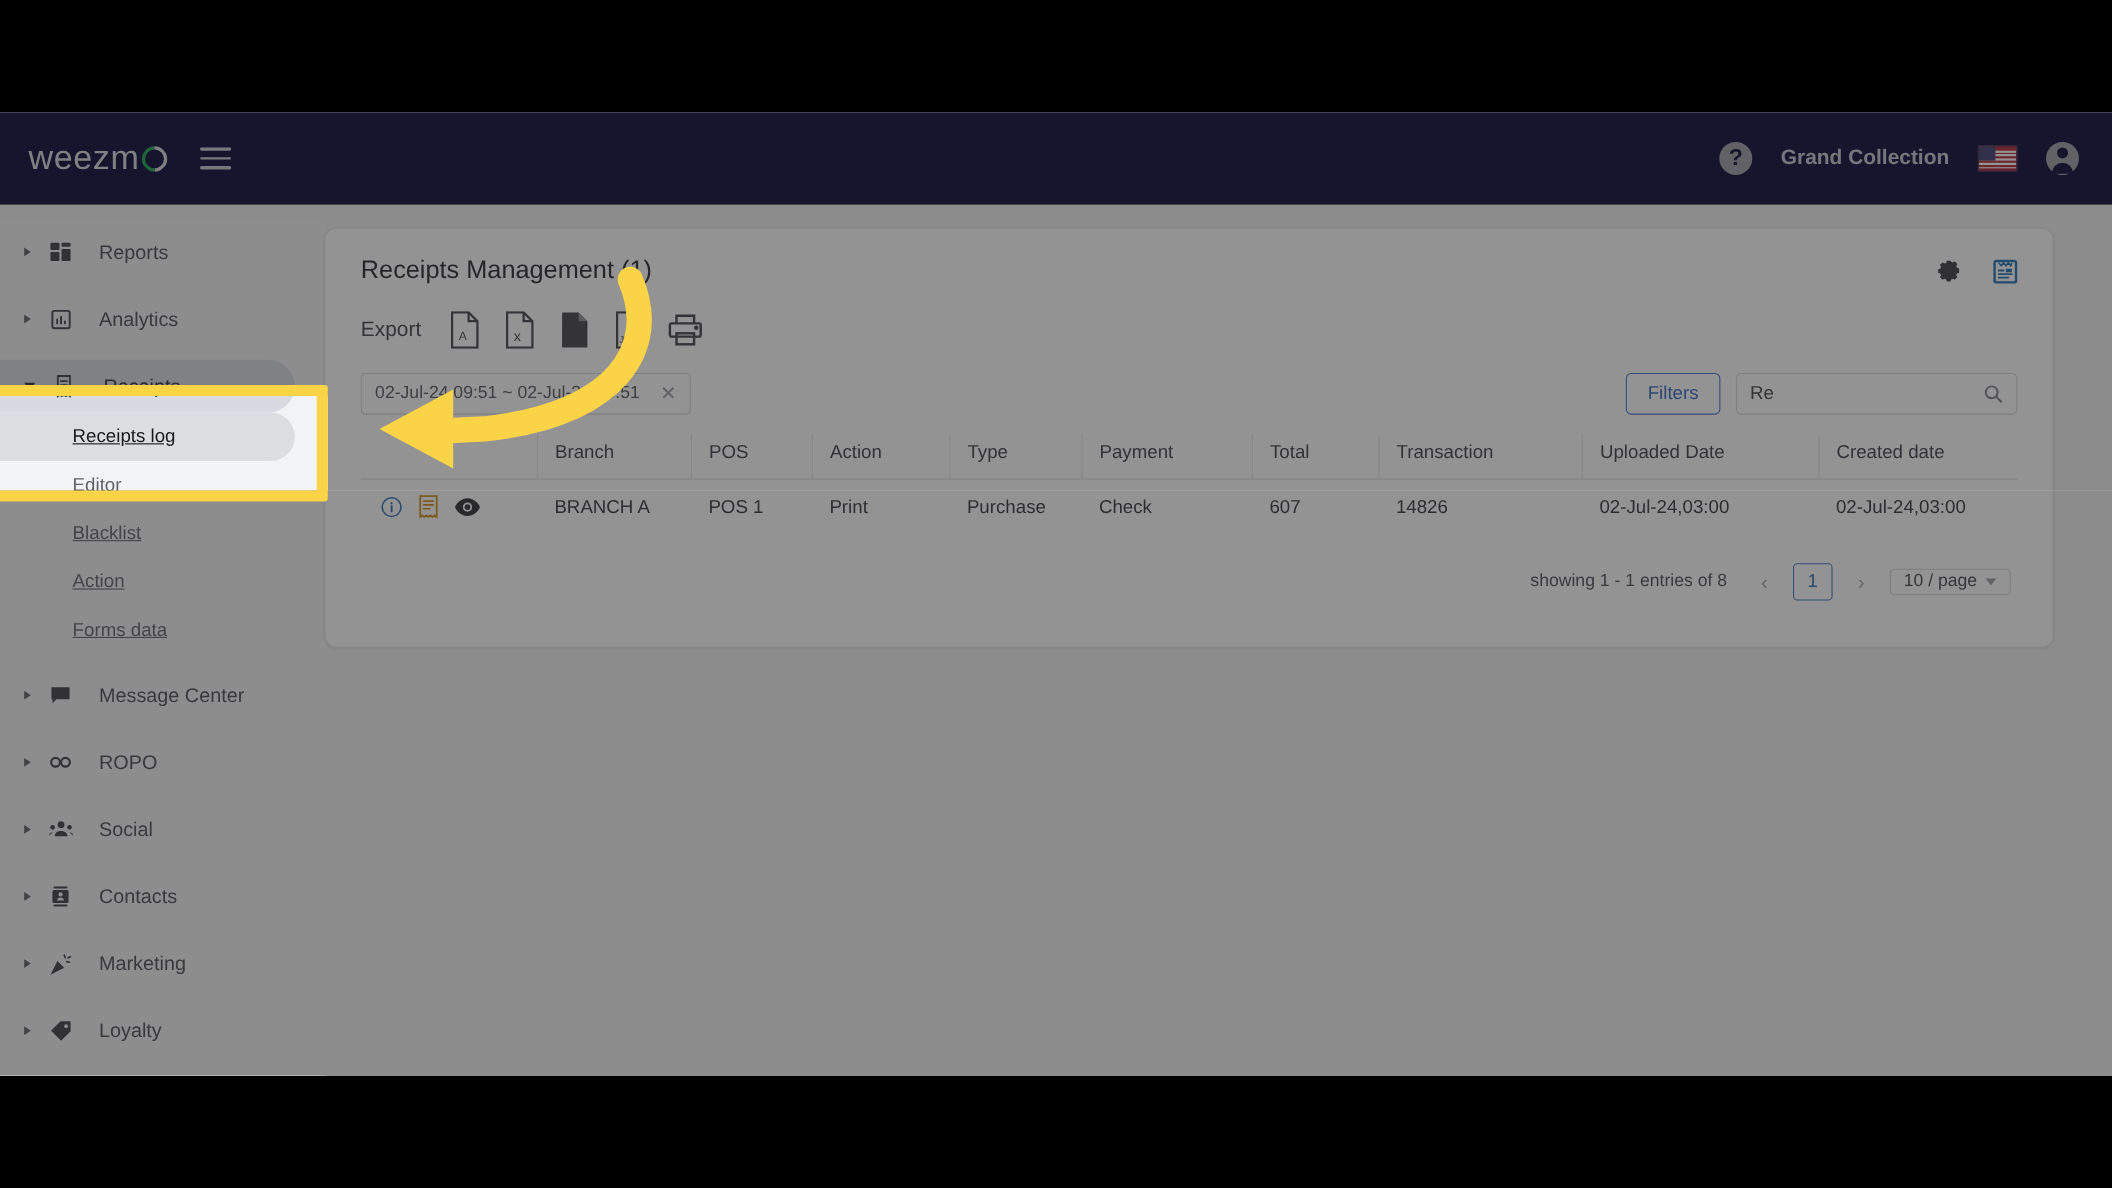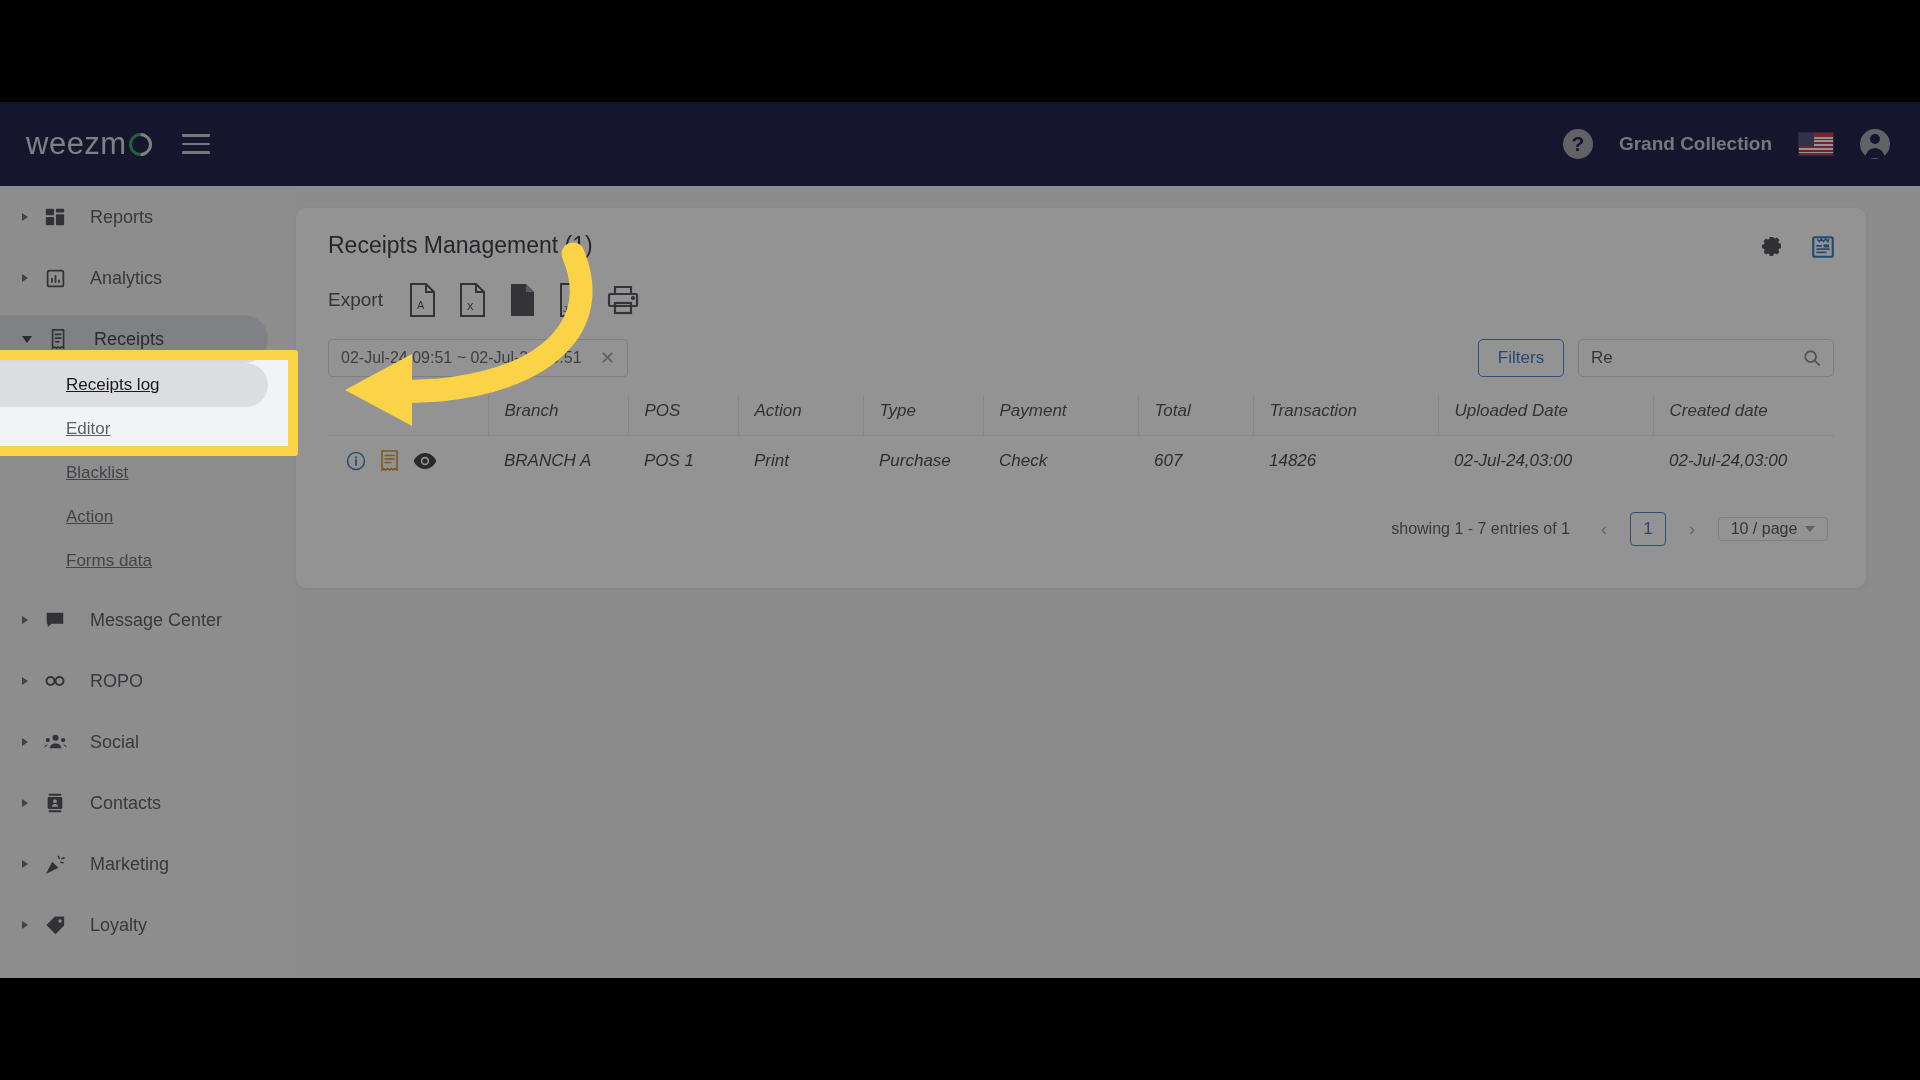--- a/index.html
+++ b/index.html
@@ -81,21 +81,21 @@
     transform: translateX(-50%);
     width: 10px; height: 10px; border-radius: 50%; background: #030434;
   }
   .avatar-icon::after {
     content: ""; position: absolute; left: 50%; bottom: 1px;
     transform: translateX(-50%);
     width: 19px; height: 10px; border-radius: 10px 10px 0 0; background: #030434;
   }
   
   #sidebar {
-    position: absolute; left: 0; top: 88px; width: 296px; height: 792px;
+    position: absolute; left: 0; top: 100px; width: 296px; height: 792px;
     background: #f2f3f5; padding-top: 2px;
   }
   .nav-row {
     display: flex; align-items: center; height: 48px;
     padding-left: 22px; cursor: pointer; position: relative;
   }
   .nav-row.group { margin-top: 1px; }
   .caret {
     width: 0; height: 0; margin-right: 14px;
     border-left: 6px solid #5b5b64;
@@ -176,21 +176,21 @@
     width: 256px; height: 38px; border: 1px solid #d3d4d8; border-radius: 5px;
     display: flex; align-items: center; padding: 0 12px;
     justify-content: space-between;
   }
   .search-box input {
     border: none; outline: none; font-size: 17px; color: #404040;
     width: 200px; font-family: "Liberation Sans", sans-serif; background: transparent;
   }
   .search-ico { width: 18px; height: 18px; color: #7c7c86; }
   
-  table.rt { width: 100%; border-collapse: collapse; margin-top: 18px; font-style: italic; }
+  table.rt { width: 100%; border-collapse: collapse; margin-top: 18px; }
   table.rt th {
     text-align: left; font-weight: 400; font-size: 17px; color: #3c3c45;
     padding: 6px 0 14px 16px; border-bottom: 1px solid #e6e7ea;
     border-left: 1px solid #e6e7ea;
   }
   table.rt th.first { border-left: none; }
   table.rt td {
     font-size: 17px; color: #33333b; padding: 14px 0 14px 16px;
   }
   .actions-cell { display: flex; align-items: center; gap: 14px; padding-left: 2px; }
@@ -547,21 +547,21 @@
               <td>Check</td>
               <td>607</td>
               <td>14826</td>
               <td>02-Jul-24,03:00</td>
               <td>02-Jul-24,03:00</td>
             </tr>
           </tbody>
         </table>
 
         <div class="pagination">
-          <span class="pg-text">showing 1 - 7 entries of 1</span>
+          <span class="pg-text">showing 1 - 1 entries of 8</span>
           <span class="pg-arrow">‹</span>
           <span class="pg-num">1</span>
           <span class="pg-arrow">›</span>
           <span class="pg-size">
             <span>10 / page</span>
             <span class="chev"></span>
           </span>
         </div>
 
       </div>

